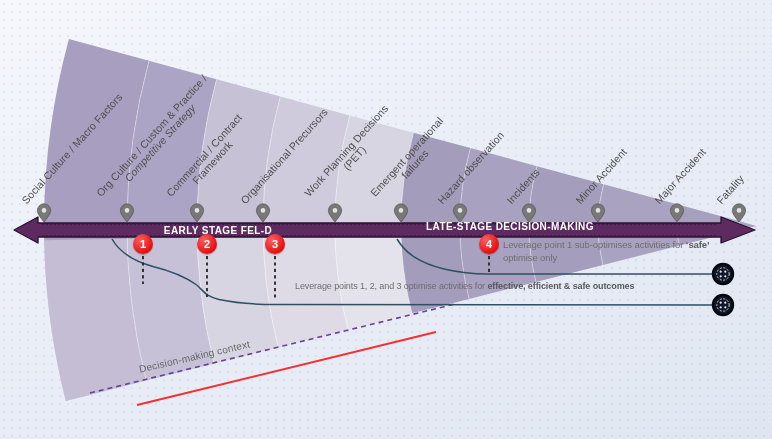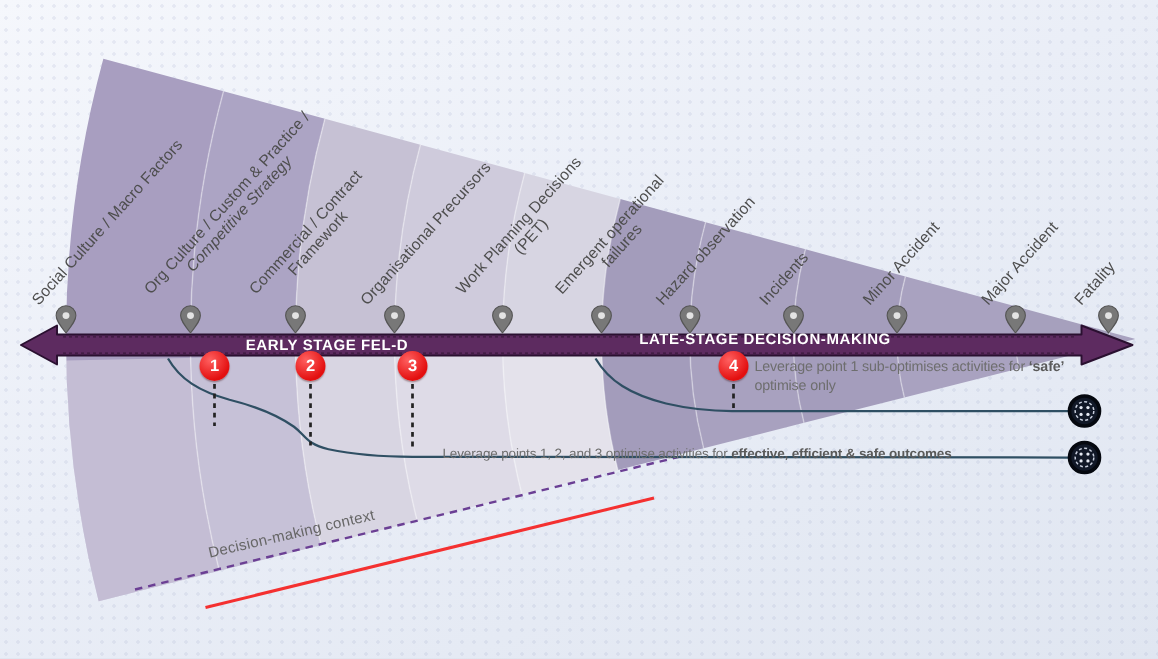--- a/index.html
+++ b/index.html
@@ -185,18 +185,18 @@
       <div class="lp" style="left: 197px; top: 234px;">2</div>
       <div class="lp" style="left: 265px; top: 234px;">3</div>
       <div class="lp" style="left: 479px; top: 234px;">4</div>
     </div>
 
   <div class="note" style="left:503px;top:238px;">
     <span>Leverage point 1 sub-optimises activities for </span><b>‘safe’</b><br>
     <span>optimise only</span>
   </div>
 
-  <div class="note note2" style="left:295px;top:296px;">
+  <div class="note note2" style="left:295px;top:280px;">
     <span>Leverage points 1, 2, and 3 optimise activities for </span><b>effective, efficient &amp; safe outcomes</b>
   </div>
 
   <div class="context" style="left:138px;top:364px;">Decision-making context</div>
 </div>
 
 </body></html>

